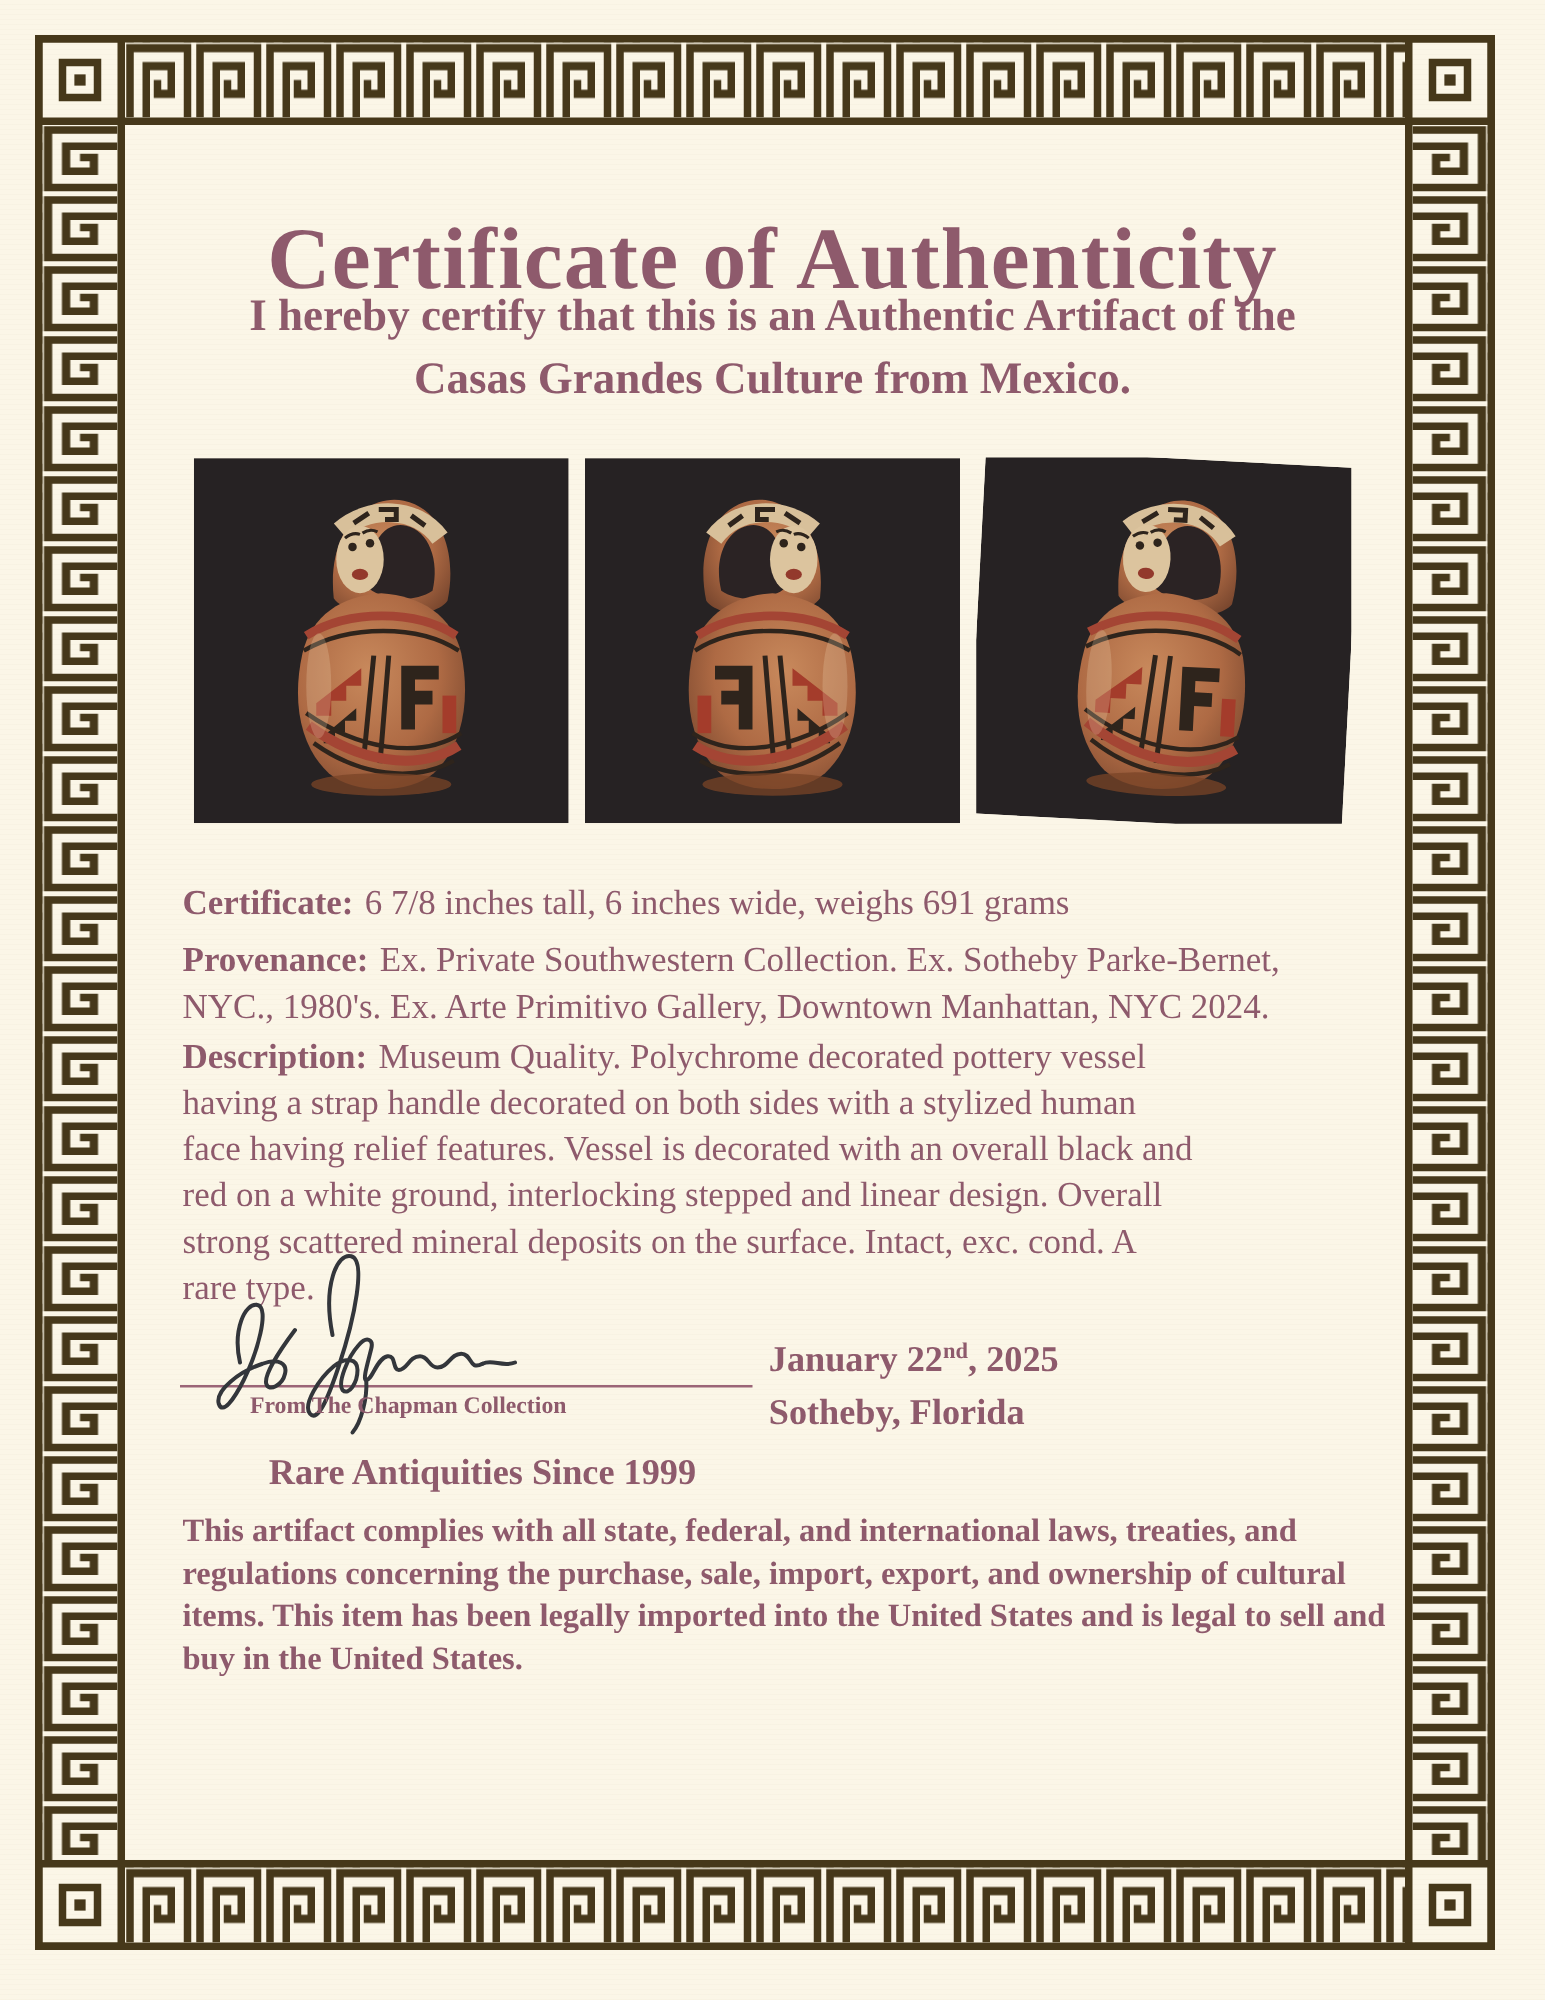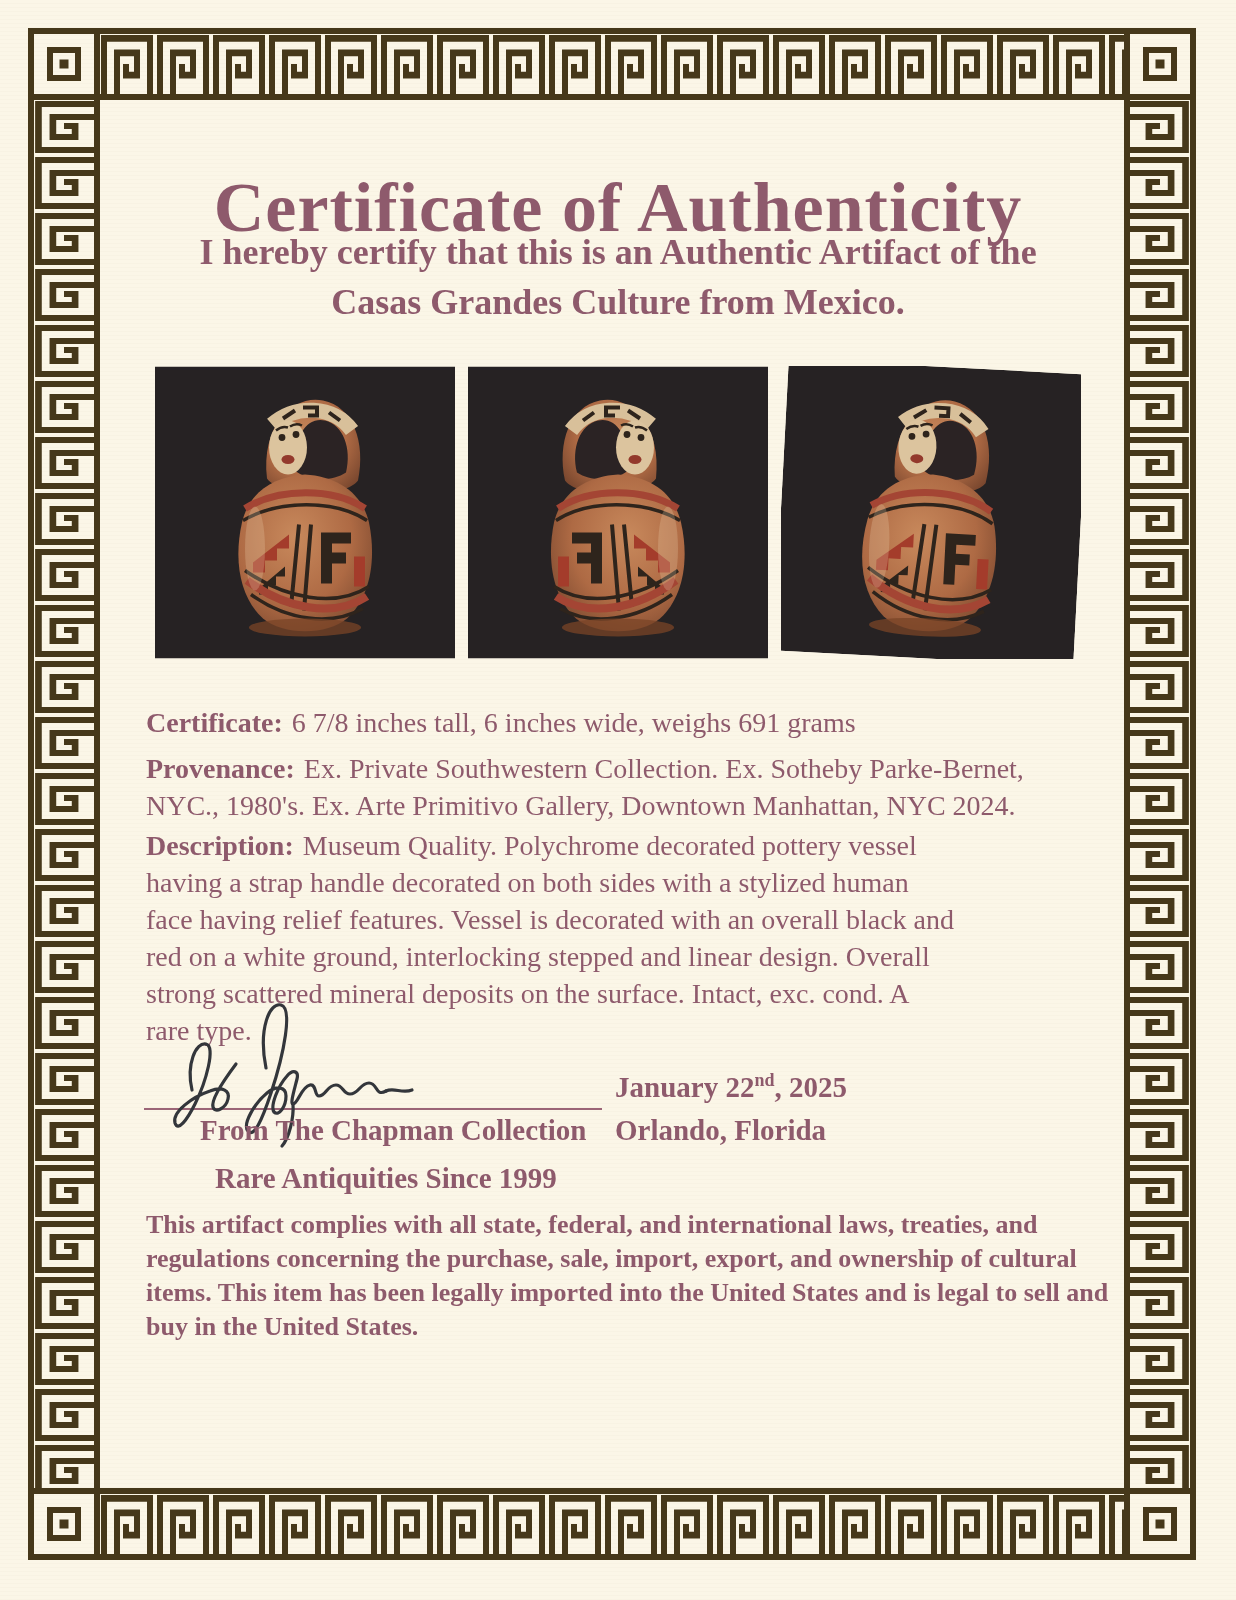--- a/index.html
+++ b/index.html
@@ -47,21 +47,21 @@
   .p-dim{top:676px;}
   .p-prov{top:722px;}
   .p-desc{top:799px;}
 
   .sig-line{position:absolute;left:144px;top:1108px;width:458px;height:2px;background:var(--rule-mauve);}
   .sig-svg{position:absolute;left:140px;top:998px;}
   .sig-ink{fill:none;stroke:var(--signature-ink);stroke-width:3.2;stroke-linecap:round;stroke-linejoin:round;}
 
   .date-line{position:absolute;left:615px;top:1070px;font-size:29px;font-weight:700;}
   .date-line sup{font-size:18px;}
-  .collection{position:absolute;left:200px;top:1114px;font-size:29px;font-weight:700;}
+  .collection{position:absolute;left:200px;top:1114px;font-size:19px;font-weight:700;}
   .location{position:absolute;left:615px;top:1114px;font-size:29px;font-weight:700;}
   .tagline{position:absolute;left:215px;top:1162px;font-size:29px;font-weight:700;}
 
   .legal{position:absolute;left:146px;top:1208px;width:1000px;font-size:26px;font-weight:700;line-height:34px;white-space:pre-line;}
 </style>
 </head>
 <body>
 
 <div class="page">
 
@@ -201,21 +201,21 @@
 
   <div class="sig-line"></div>
   <svg class="sig-svg" width="470" height="152" viewBox="0 0 470 152">
     <path class="sig-ink" d="M52,92 C46,66 56,44 66,46 C76,48 66,84 55,106 C47,122 38,134 35,125 C32,114 52,99 70,93 C83,88 90,93 88,101 C86,110 75,116 73,109 C71,102 84,82 96,66"></path>
     <path class="sig-ink" d="M126,70 C118,30 130,4 141,7 C153,10 144,56 131,95 C122,122 114,140 108,133 C102,126 115,105 127,95 C137,87 146,89 146,98 C146,108 139,119 134,114 C130,108 138,88 147,78 C153,71 159,73 157,81 C154,93 150,106 153,106 C158,106 161,89 170,87 C177,86 174,98 179,98 C186,98 187,87 196,87 C203,87 203,96 210,96 C219,96 220,85 229,85 C238,85 235,99 246,93"></path>
     <path class="sig-ink" d="M153,106 C154,120 149,140 142,148"></path>
     <path class="sig-ink" d="M246,93 C254,89 262,96 272,92"></path>
   </svg>
   <div class="date-line"><span>January 22</span><sup>nd</sup><span>, 2025</span></div>
   <div class="collection">From The Chapman Collection</div>
-  <div class="location">Orlando, Florida</div>
+  <div class="location">Sotheby, Florida</div>
   <div class="tagline">Rare Antiquities Since 1999</div>
 
   <div class="legal">This artifact complies with all state, federal, and international laws, treaties, and
 regulations concerning the purchase, sale, import, export, and ownership of cultural
 items. This item has been legally imported into the United States and is legal to sell and
 buy in the United States.</div>
 
 </div>
 
 </body></html>

